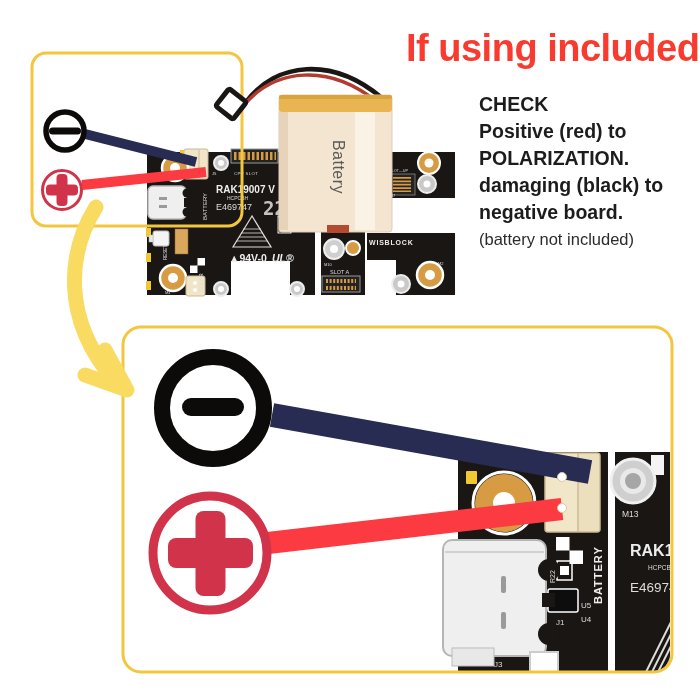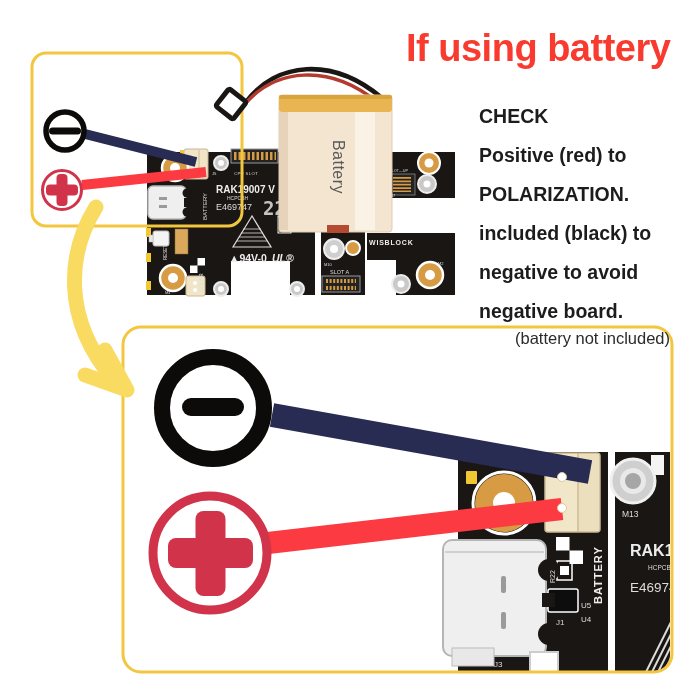--- a/index.html
+++ b/index.html
@@ -2,22 +2,22 @@
 <html><head>
 <meta charset="utf-8">
 <style>
   html,body{margin:0;padding:0;background:#ffffff;}
   #stage{position:relative;width:700px;height:700px;background:#ffffff;overflow:hidden;
          font-family:"Liberation Sans",sans-serif;}
   #art{position:absolute;left:0;top:0;}
   .title{position:absolute;left:406px;top:27px;font-size:38px;font-weight:700;
          color:#F93A2E;letter-spacing:-0.5px;white-space:nowrap;}
   .instr{position:absolute;left:479px;top:91px;color:#1c1c1c;}
-  .instr .ln{font-size:19.5px;font-weight:700;line-height:27px;white-space:nowrap;margin-top:12px;}
-  .note{margin-top:4px;font-size:16.5px;font-weight:400;color:#2b2b2b;white-space:nowrap;margin-left:36px;}
+  .instr .ln{font-size:19.5px;font-weight:700;line-height:27px;white-space:nowrap;}
+  .note{margin-top:4px;font-size:16.5px;font-weight:400;color:#2b2b2b;white-space:nowrap;}
   text{font-family:"Liberation Sans",sans-serif;}
   .sk{fill:#DDDDDD;}
   .skb{fill:#EDEDED;font-weight:700;}
   .seg{font-family:"DejaVu Sans Mono",monospace;font-weight:700;fill:#C4C4C4;}
 </style>
 </head>
 <body>
 
 <div id="stage">
 
@@ -227,23 +227,22 @@
   </g>
 
   <rect x="123" y="327" width="549" height="345" rx="18" fill="none" stroke-width="3" stroke="#F2C63F"></rect>
 
   <g>
     <path d="M96,207 C68,252 61,318 114,380" fill="none" stroke-width="15" stroke-linecap="round" stroke="#F8DB60"></path>
     <path d="M85,375 L127,390 L105,350" fill="none" stroke-width="15" stroke-linecap="round" stroke-linejoin="round" stroke="#F8DB60"></path>
   </g>
 </svg>
 
-  <div class="title">If using battery</div>
+  <div class="title">If using included</div>
   <div class="instr">
     <div class="ln">CHECK</div>
     <div class="ln">Positive (red) to</div>
     <div class="ln">POLARIZATION.</div>
-    <div class="ln">included (black) to</div>
-    <div class="ln">negative to avoid</div>
+    <div class="ln">damaging (black) to</div>
     <div class="ln">negative board.</div>
     <div class="note">(battery not included)</div>
   </div>
 </div>
 
 </body></html>

